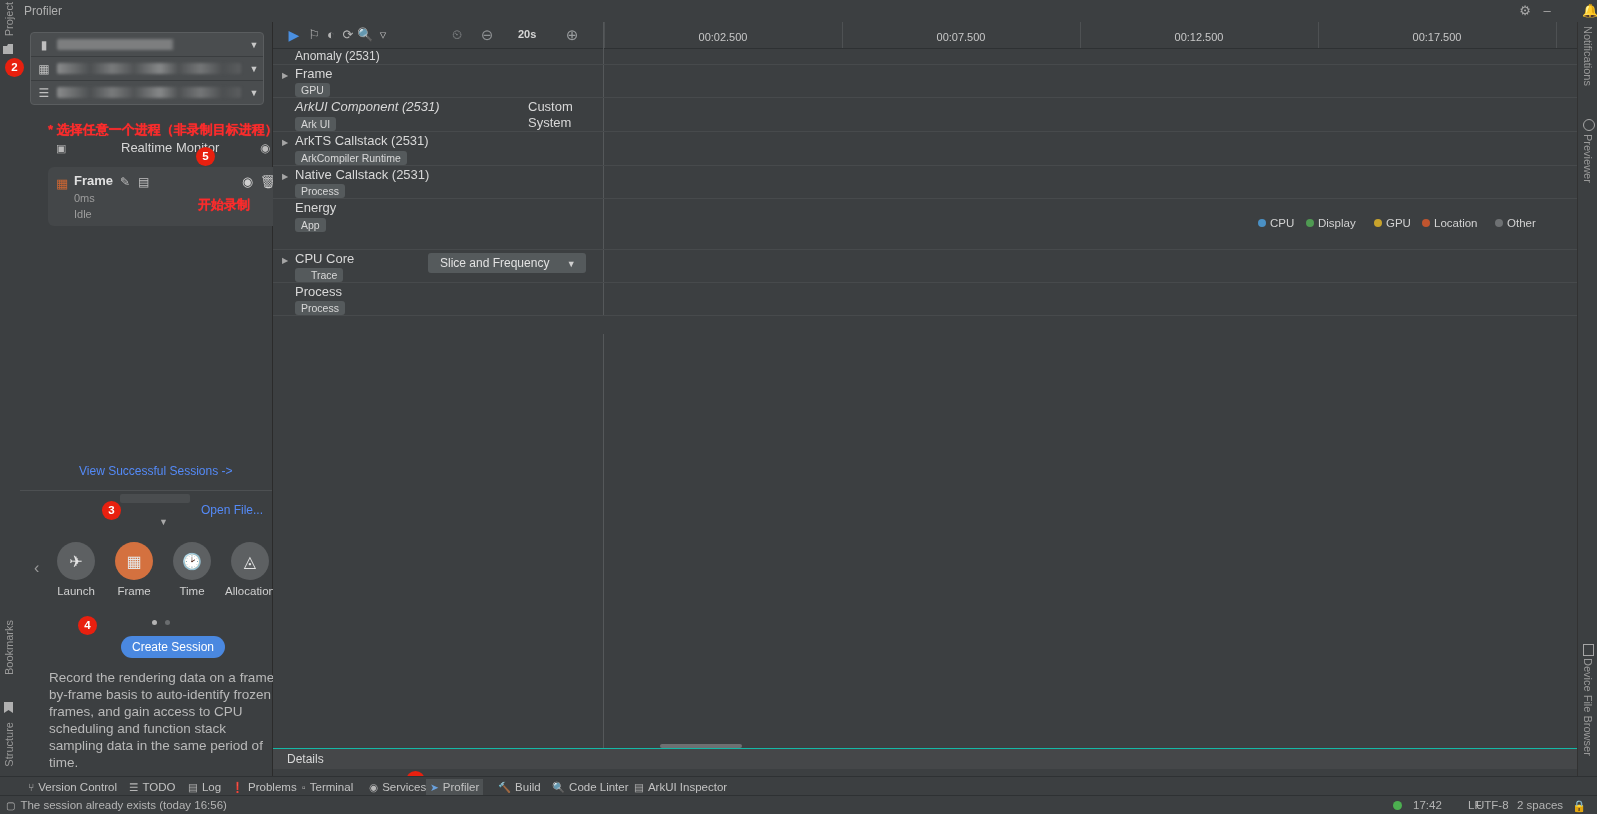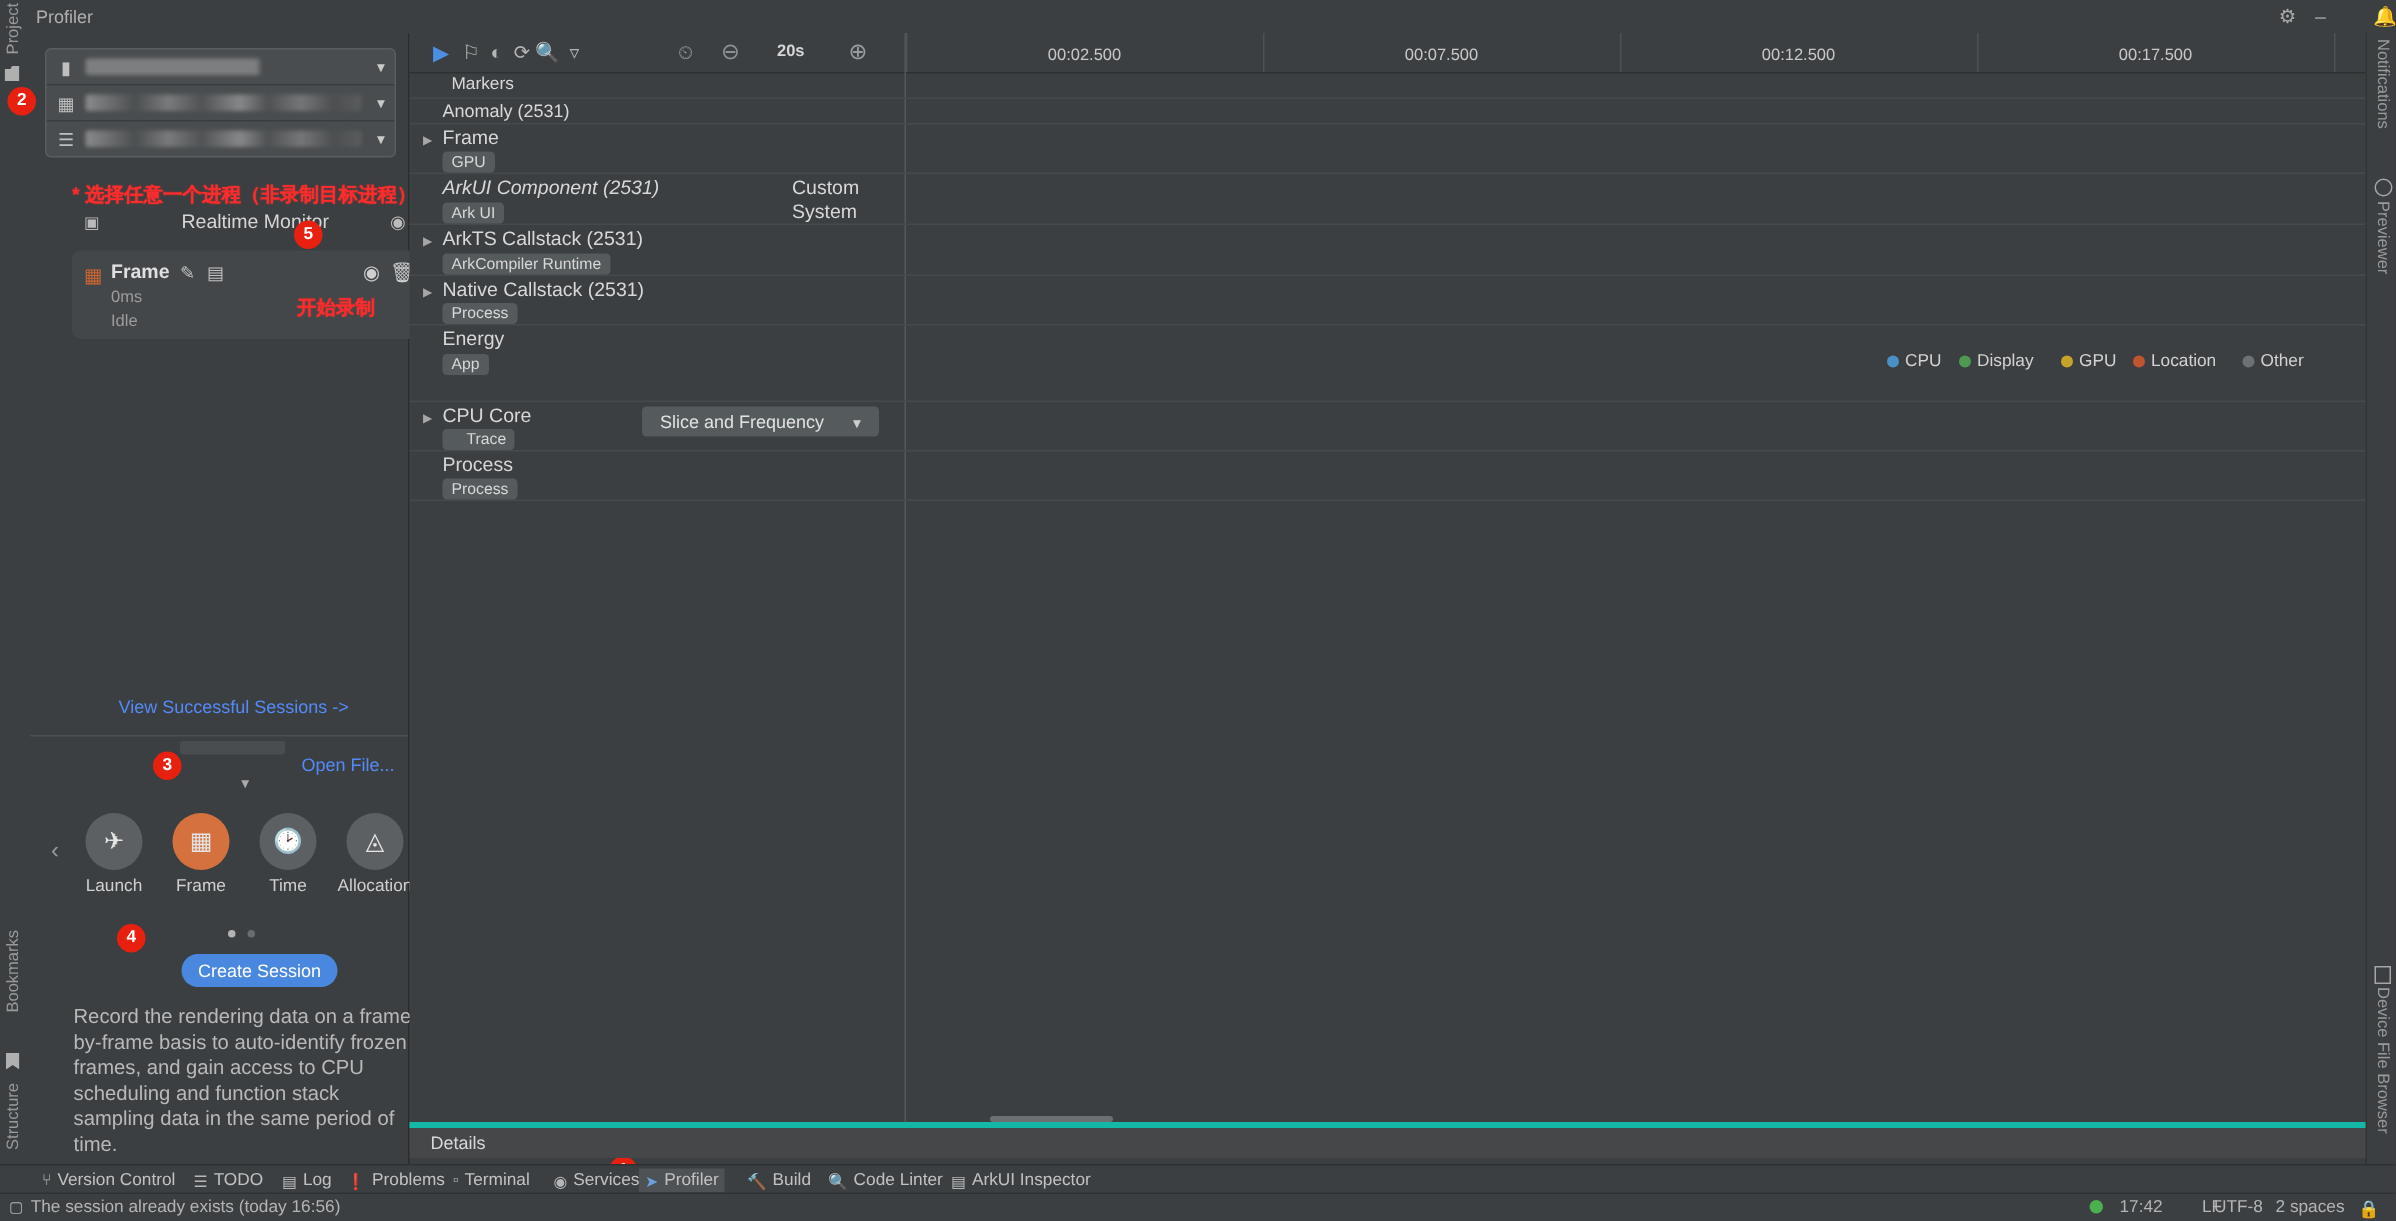--- a/index.html
+++ b/index.html
@@ -239,21 +239,21 @@
 
   .legend {
     position: absolute; font-size: 11.5px; color: #d2d2d2;
     display: flex; align-items: center; gap: 4px;
   }
   .lgdot { width: 8px; height: 8px; border-radius: 50%; display: inline-block; }
 
   
   #details {
     position: absolute; left: 273px; top: 748px; width: 1304px; height: 20px;
-    background: #454749; border-top: 4px solid #14b8a6;
+    background: #454749; border-top: 1px solid #14b8a6;
   }
   #details .dlabel { position: absolute; left: 14px; top: 3px; font-size: 12px; color: #d8d8d8; }
   .hscroll {
     position: absolute; left: 660px; top: 744px; width: 82px; height: 4px;
     background: #6d7072; border-radius: 2px;
   }
 
   
   #bottombar {
     left: 0; top: 776px; width: 1597px; height: 19px;
@@ -434,24 +434,20 @@
         <div class="rtick" style="left:952px;"></div>
         <div class="rlabel" style="left:119px;">00:02.500</div>
         <div class="rlabel" style="left:357px;">00:07.500</div>
         <div class="rlabel" style="left:595px;">00:12.500</div>
         <div class="rlabel" style="left:833px;">00:17.500</div>
       </div>
     </div>
 
     <div id="tracks">
 
-      <div class="track" style="height:18px;">
-        <div class="tracksep"></div>
-        <div class="tname small" style="left:28px; top:2px;">Markers</div>
-      </div>
 
       <div class="track" style="height:17px;">
         <div class="tracksep"></div>
         <div class="tname small" style="left:22px; top:1px; font-size:12px;">Anomaly (2531)</div>
       </div>
 
       <div class="track" style="height:33px;">
         <div class="tracksep"></div>
         <div class="tri" style="top:6px;">▶</div>
         <div class="tname" style="top:1px;">Frame</div>

